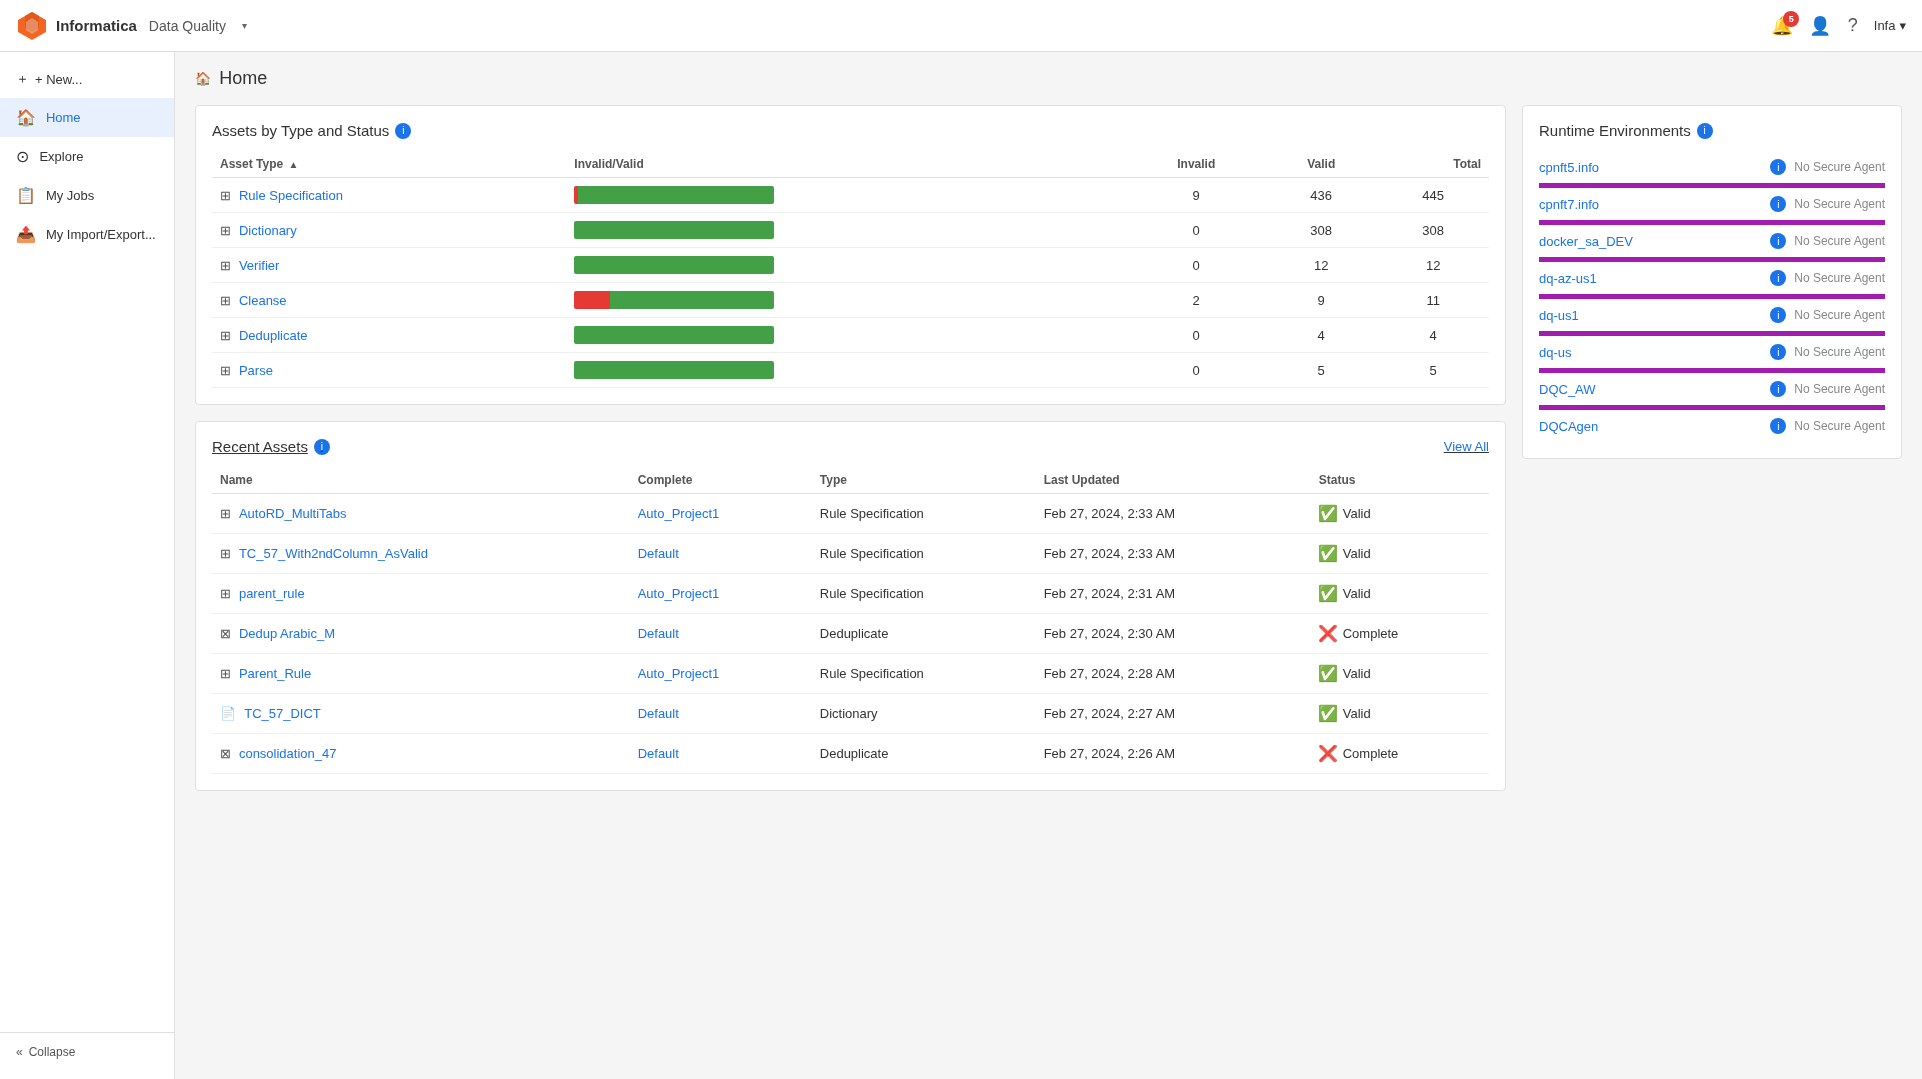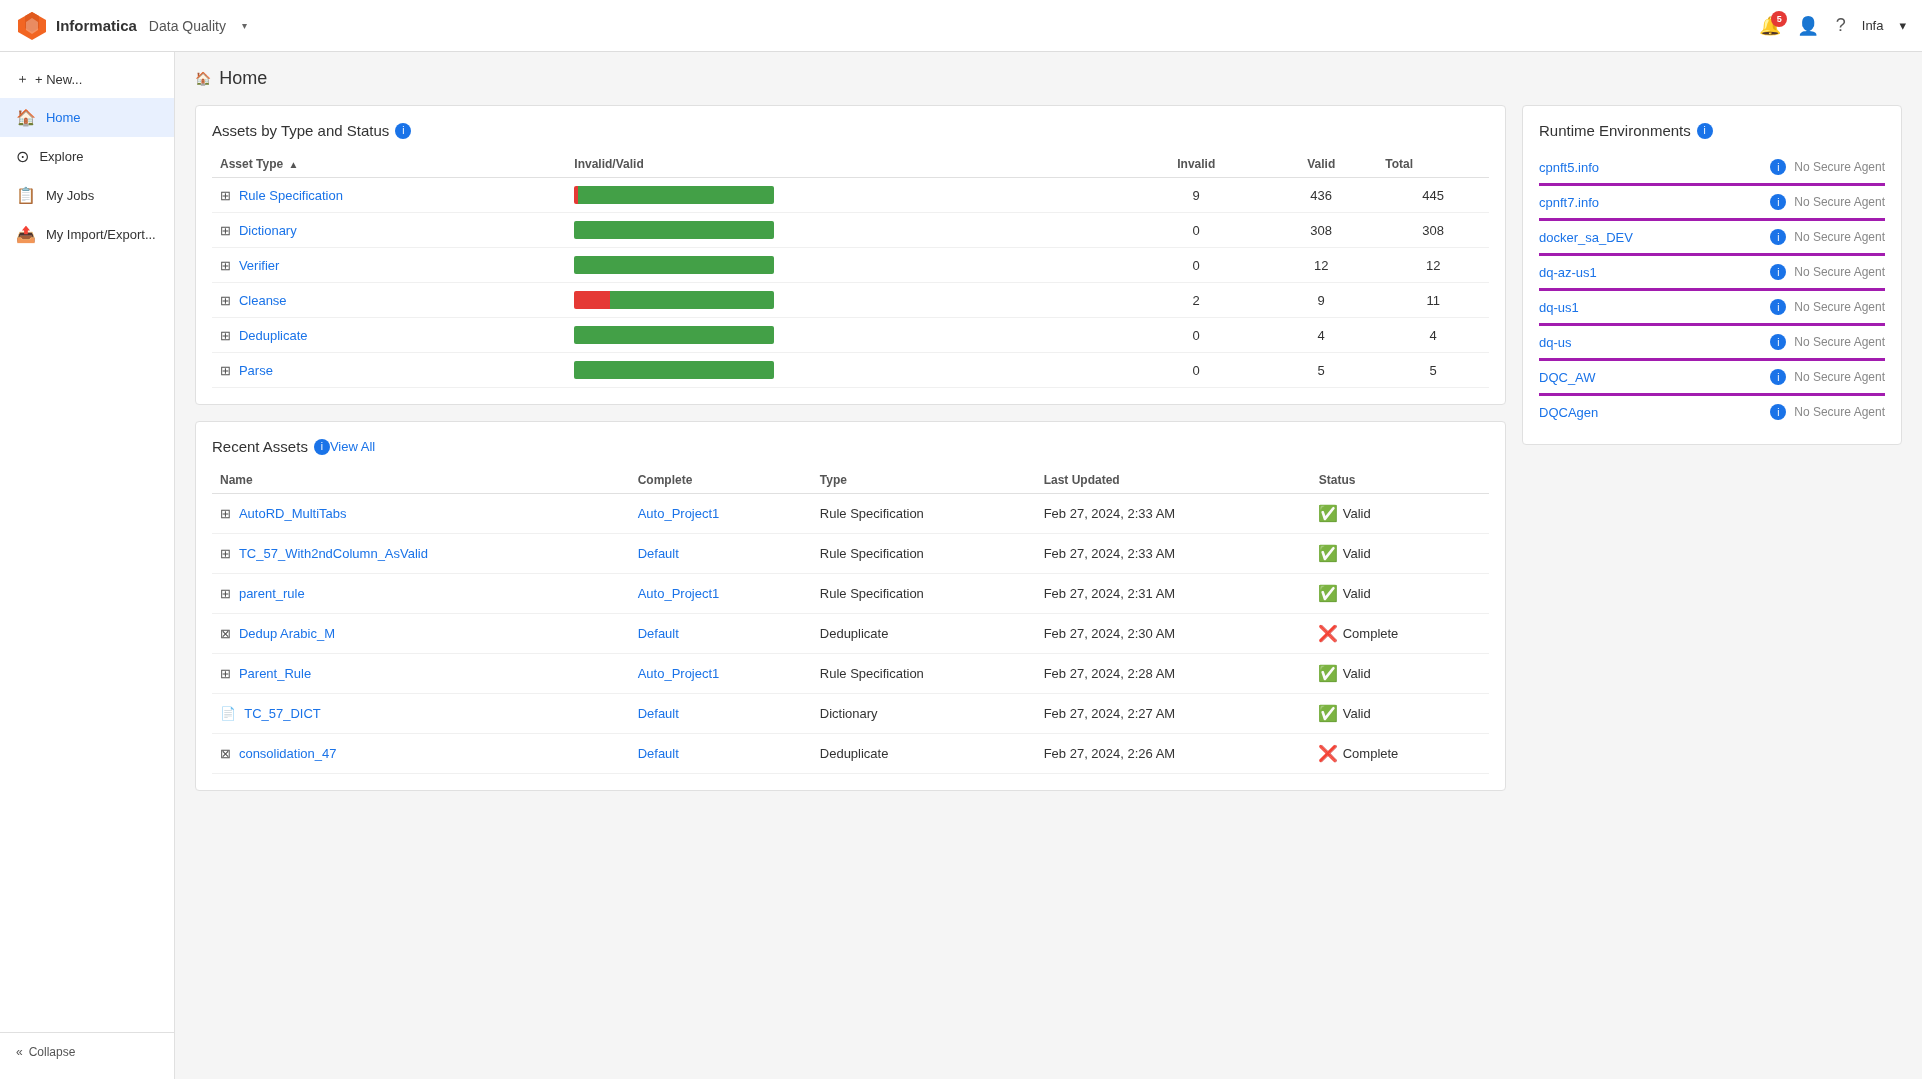--- a/index.html
+++ b/index.html
@@ -8,21 +8,21 @@
     
     .top-nav {
       display: flex; align-items: center; background: #fff; border-bottom: 1px solid #ddd;
       padding: 0 16px; height: 52px; flex-shrink: 0; z-index: 10;
     }
     .top-nav-logo { display: flex; align-items: center; gap: 8px; font-weight: 700; font-size: 15px; color: #333; }
     .logo-icon { width: 32px; height: 32px; }
     .app-switcher { display: flex; align-items: center; gap: 16px; cursor: pointer; font-size: 14px; color: #333; }
     .chevron-down { font-size: 10px; color: #666; }
     .top-nav-right { margin-left: auto; display: flex; align-items: center; gap: 16px; }
-    .user-btn { display: flex; align-items: center; gap: 16px; cursor: pointer; color: #333; font-size: 13px; }
+    .user-btn { display: flex; align-items: center; gap: 4px; cursor: pointer; color: #333; font-size: 13px; }
     .nav-icon-btn { cursor: pointer; color: #555; font-size: 18px; position: relative; }
     .badge { position: absolute; top: -4px; right: -6px; background: #e53935; color: #fff; border-radius: 50%; font-size: 9px; width: 16px; height: 16px; display: flex; align-items: center; justify-content: center; font-weight: 700; }
 
     
     .main-layout { display: flex; flex: 1; overflow: hidden; }
 
     
     .sidebar { width: 175px; background: #fff; border-right: 1px solid #e0e0e0; display: flex; flex-direction: column; flex-shrink: 0; padding: 8px 0; }
     .sidebar-item { display: flex; align-items: center; gap: 10px; padding: 10px 16px; cursor: pointer; color: #333; font-size: 13px; border-radius: 0; }
     .sidebar-item.active { background: #e8f0fe; color: #1a73e8; font-weight: 500; }
@@ -51,29 +51,29 @@
     .asset-name-cell { display: flex; align-items: center; gap: 8px; }
     .asset-link { color: #1a73e8; text-decoration: none; cursor: pointer; }
     .bar-cell { min-width: 220px; }
     .bar-container { height: 18px; display: flex; border-radius: 2px; overflow: hidden; }
     .bar-red { background: #e53935; }
     .bar-green { background: #43a047; }
     .num-cell { text-align: center; color: #333; }
 
     
     .runtime-list { display: flex; flex-direction: column; gap: 0; }
-    .runtime-item { display: flex; align-items: center; padding: 8px 0; border-bottom: 3px solid #a21caf; }
+    .runtime-item { display: flex; align-items: center; padding: 8px 0; border-bottom: 5px solid #a21caf; }
     .runtime-item:last-child { border-bottom: none; }
     .runtime-name { color: #1a73e8; text-decoration: none; cursor: pointer; flex: 1; font-size: 13px; }
     .runtime-info-icon { margin: 0 8px; }
     .runtime-status { color: #888; font-size: 12px; }
 
     
     .recent-card { margin-top: 16px; }
-    .recent-header { display: flex; align-items: center; justify-content: flex-start; margin-bottom: 12px; }
+    .recent-header { display: flex; align-items: center; justify-content: space-between; margin-bottom: 12px; text-decoration: underline; }
     .view-all { color: #1a73e8; cursor: pointer; font-size: 13px; }
     .recent-table { width: 100%; border-collapse: collapse; }
     .recent-table th { text-align: left; font-size: 12px; font-weight: 600; color: #555; padding: 6px 8px; border-bottom: 1px solid #e0e0e0; }
     .recent-table td { padding: 10px 8px; border-bottom: 1px solid #f0f0f0; vertical-align: middle; font-size: 13px; }
     .recent-name-cell { display: flex; align-items: center; gap: 8px; }
     .status-valid { display: flex; align-items: center; gap: 4px; color: #333; }
     .status-complete { display: flex; align-items: center; gap: 4px; color: #333; }
     .check-icon { color: #43a047; font-size: 16px; }
     .x-icon { color: #e53935; font-size: 16px; }
 
@@ -168,21 +168,21 @@
                   </th>
                   <th style="min-width:220px;">
                     <span>Invalid/Valid</span>
                   </th>
                   <th style="text-align:center;">
                     <span>Invalid</span>
                   </th>
                   <th style="text-align:center;">
                     <span>Valid</span>
                   </th>
-                  <th style="text-align:left;">
+                  <th style="text-align:right;">
                     <span>Total</span>
                   </th>
                 </tr>
               </thead>
               <tbody id="assets-tbody">
               <tr>
     <td>
       <div class="asset-name-cell">
         <span style="color:#555;">⊞</span>
         <a class="asset-link">Rule Specification</a>

